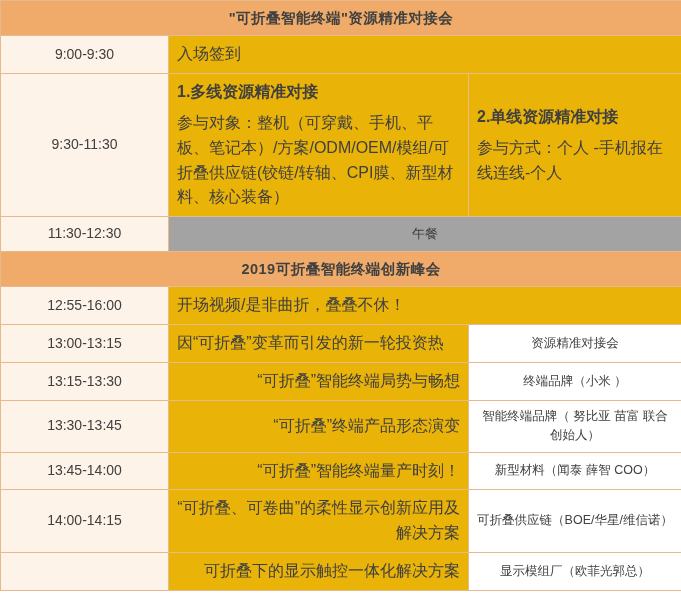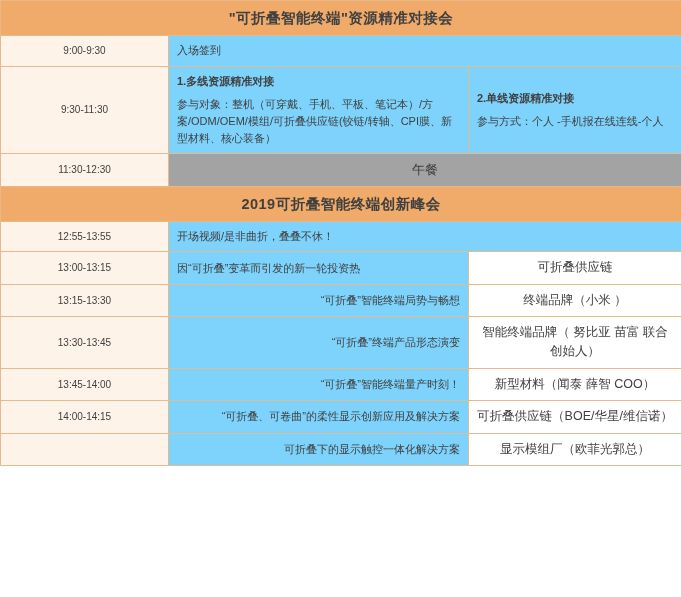--- a/index.html
+++ b/index.html
@@ -39,21 +39,21 @@
     color: #ffffff;
     font-weight: bold;
     text-align: center;
     font-size: 14.5px;
     padding: 9px 6px;
     letter-spacing: 0.5px;
   }
   .time-cell {
     background: #fdf3e8;
     text-align: center;
-    font-size: 10px;
+    font-size: 14px;
     color: #454545;
   }
   .left {
     text-align: left;
   }
   .block-title {
     font-weight: bold;
     margin-bottom: 6px;
     display: block;
   }
@@ -66,22 +66,22 @@
   .lunch-cell {
     background: #a3a3a3;
     text-align: center;
   }
   .speaker-cell {
     background: #ffffff;
     text-align: center;
     font-size: 12.5px;
   }
   .topic-cell {
-    background: #7dd3fc;
-    font-size: 11px;
+    background: #eab308;
+    font-size: 16px;
   }
   .indent-center {
     text-align: right;
   }
 </style>
 </head>
 <body>
 
 <div class="sheet">
   <table class="agenda">
@@ -117,28 +117,28 @@
         <td class="time-cell">11:30-12:30</td>
         <td class="lunch-cell" colspan="2">午餐</td>
       </tr>
 
       <tr class="header-row">
         <td colspan="3">2019可折叠智能终端创新峰会</td>
       </tr>
 
 
       <tr>
-        <td class="time-cell">12:55-13:55</td>
+        <td class="time-cell">12:55-16:00</td>
         <td class="topic-cell left" colspan="2">开场视频/是非曲折，叠叠不休！</td>
       </tr>
 
       <tr>
         <td class="time-cell">13:00-13:15</td>
         <td class="topic-cell left">因“可折叠”变革而引发的新一轮投资热</td>
-        <td class="speaker-cell">可折叠供应链</td>
+        <td class="speaker-cell">资源精准对接会</td>
       </tr>
 
       <tr>
         <td class="time-cell">13:15-13:30</td>
         <td class="topic-cell indent-center">“可折叠”智能终端局势与畅想</td>
         <td class="speaker-cell">终端品牌（小米 ）</td>
       </tr>
 
       <tr>
         <td class="time-cell">13:30-13:45</td>

